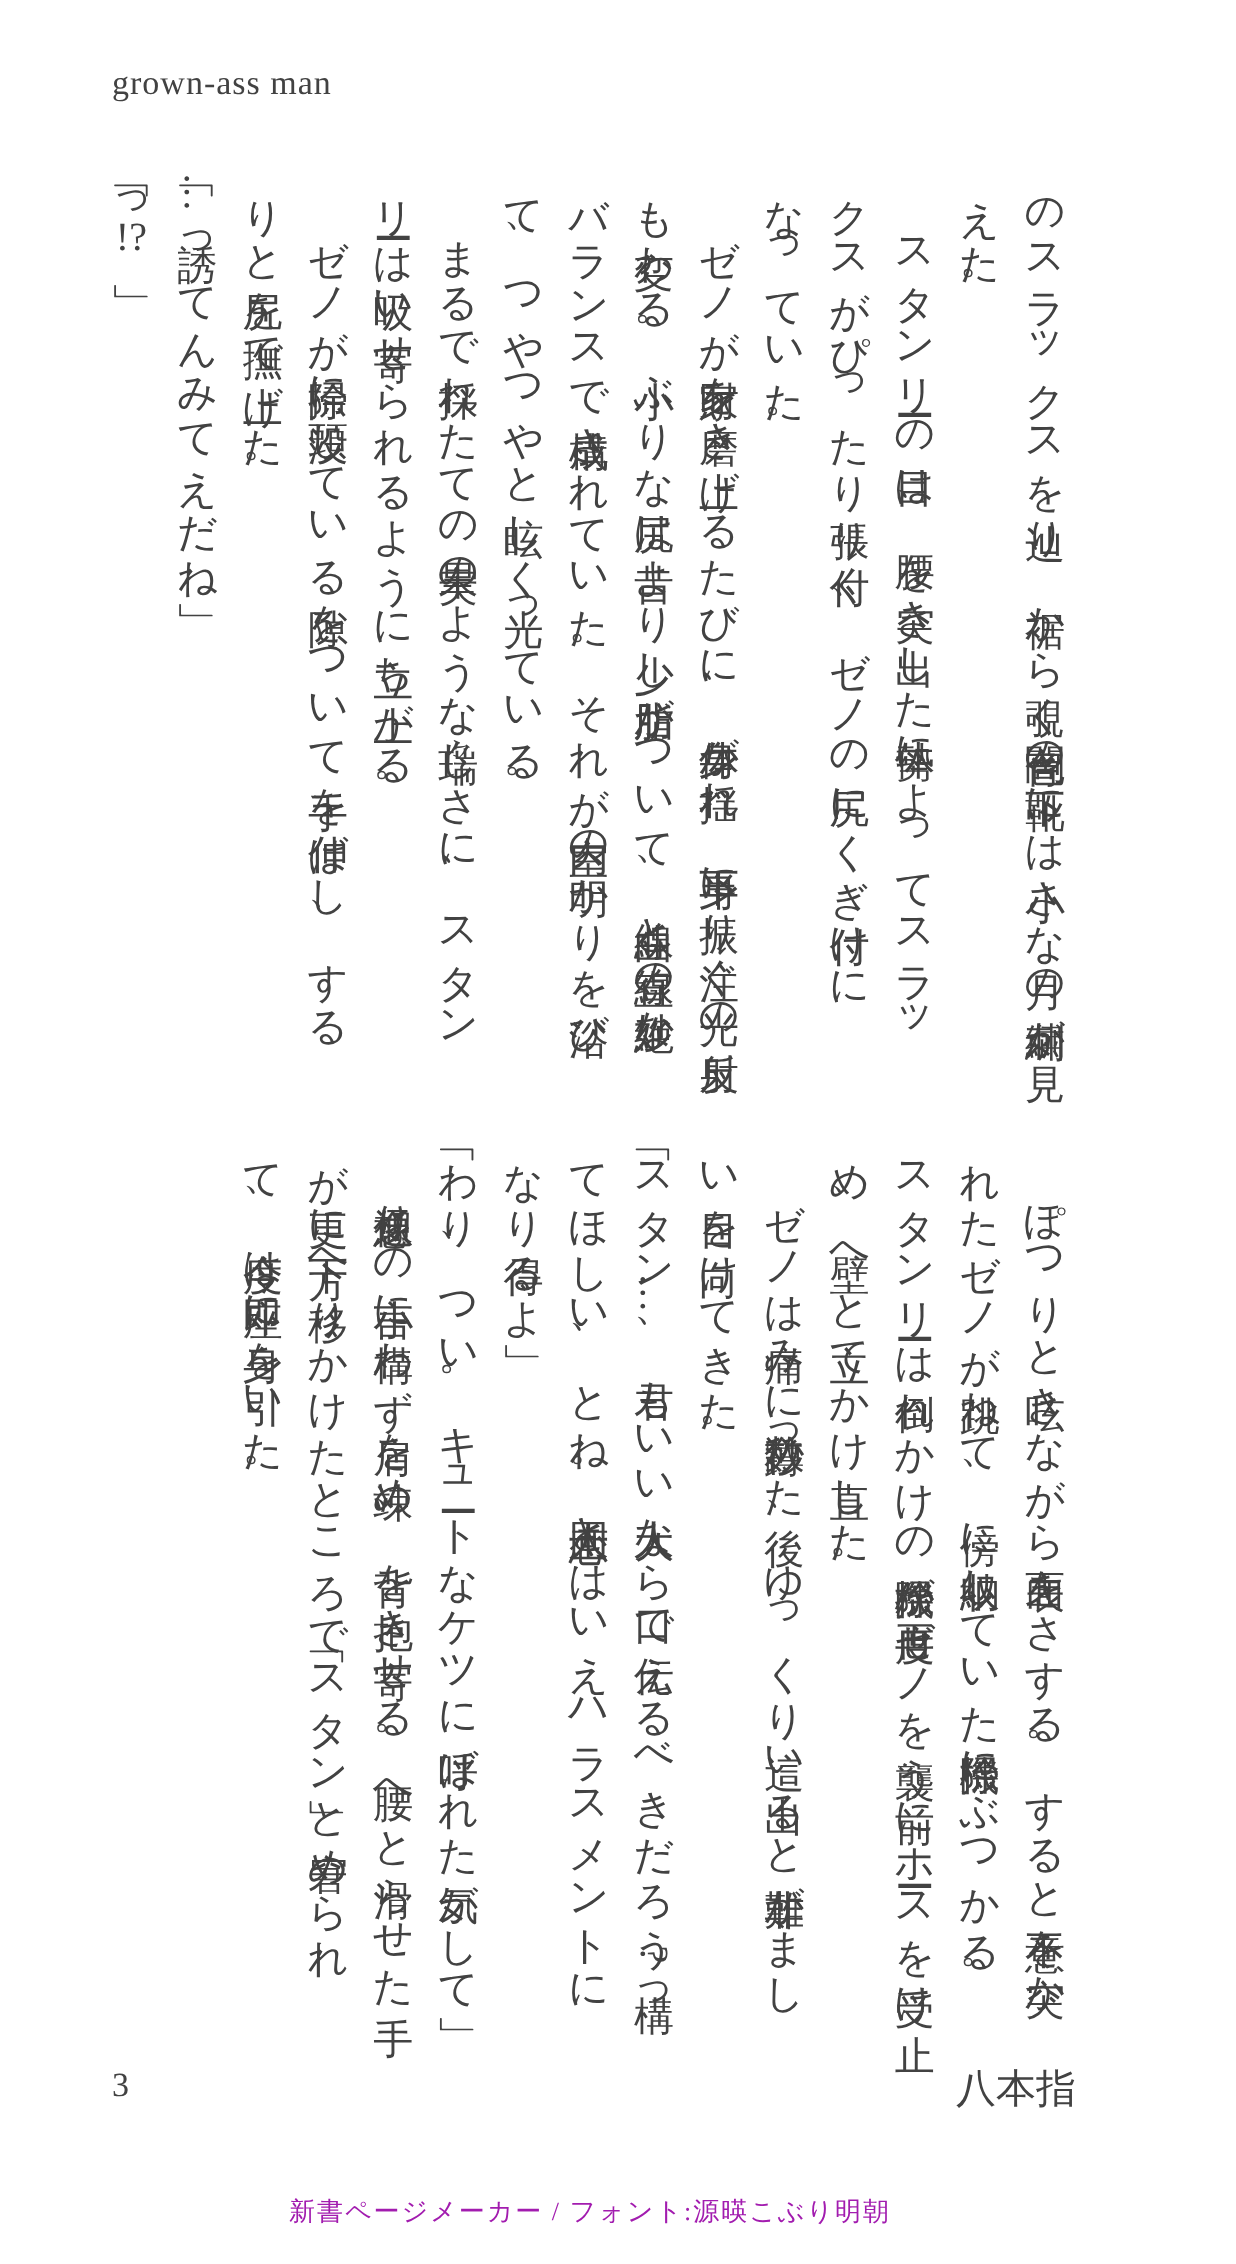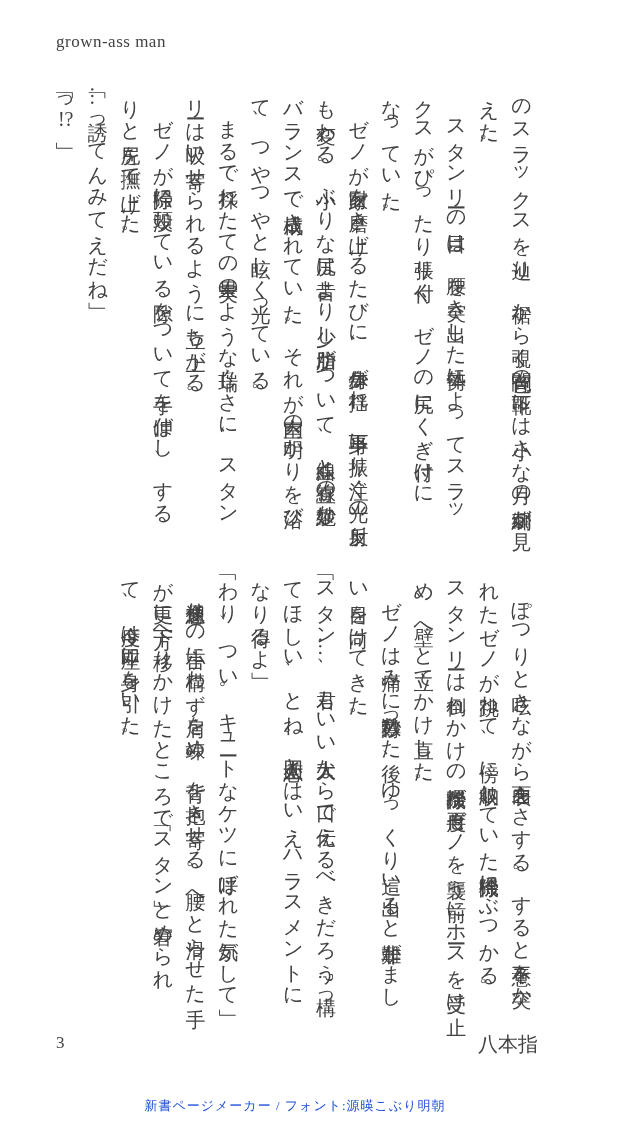--- a/index.html
+++ b/index.html
@@ -40,21 +40,21 @@
     font-size:17px;
   }
   .author {
     position:absolute; right:52px; top:1031px;
     font-size:20px;
   }
   .credit {
     position:absolute; left:0; right:0; top:1097px;
     text-align:center;
     font-size:13px;
-    color:#1d4ed8;
+    color:#a21caf;
     letter-spacing:1px;
   }
 </style>
 </head>
 <body>
 
 <div class="page">
 
   <div class="header">grown-ass man</div>
 

